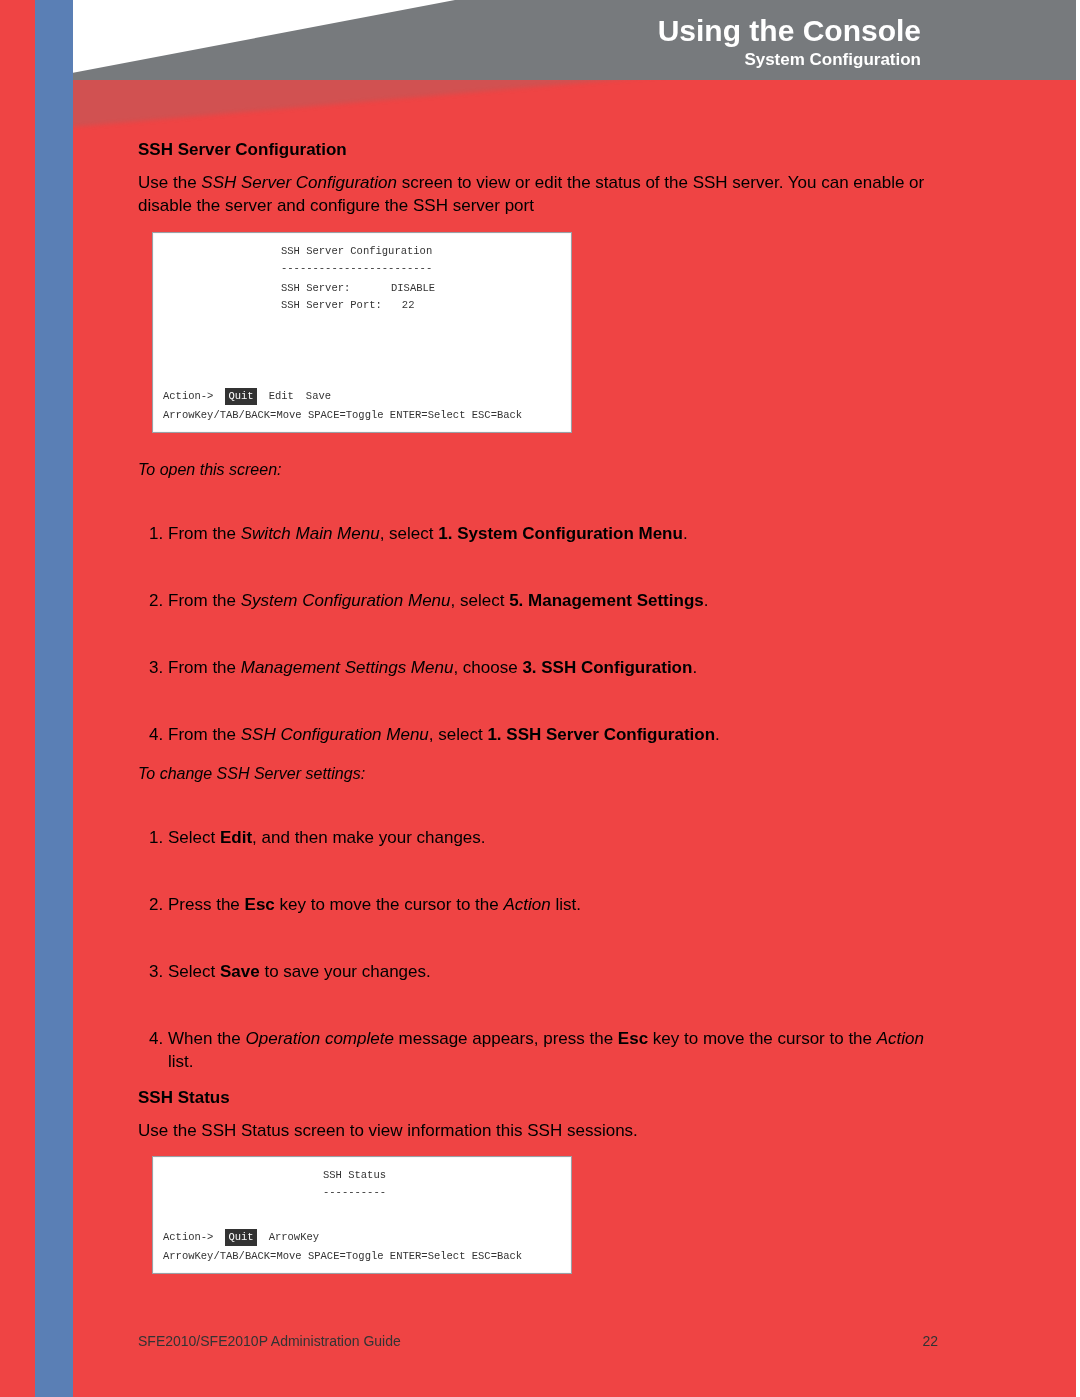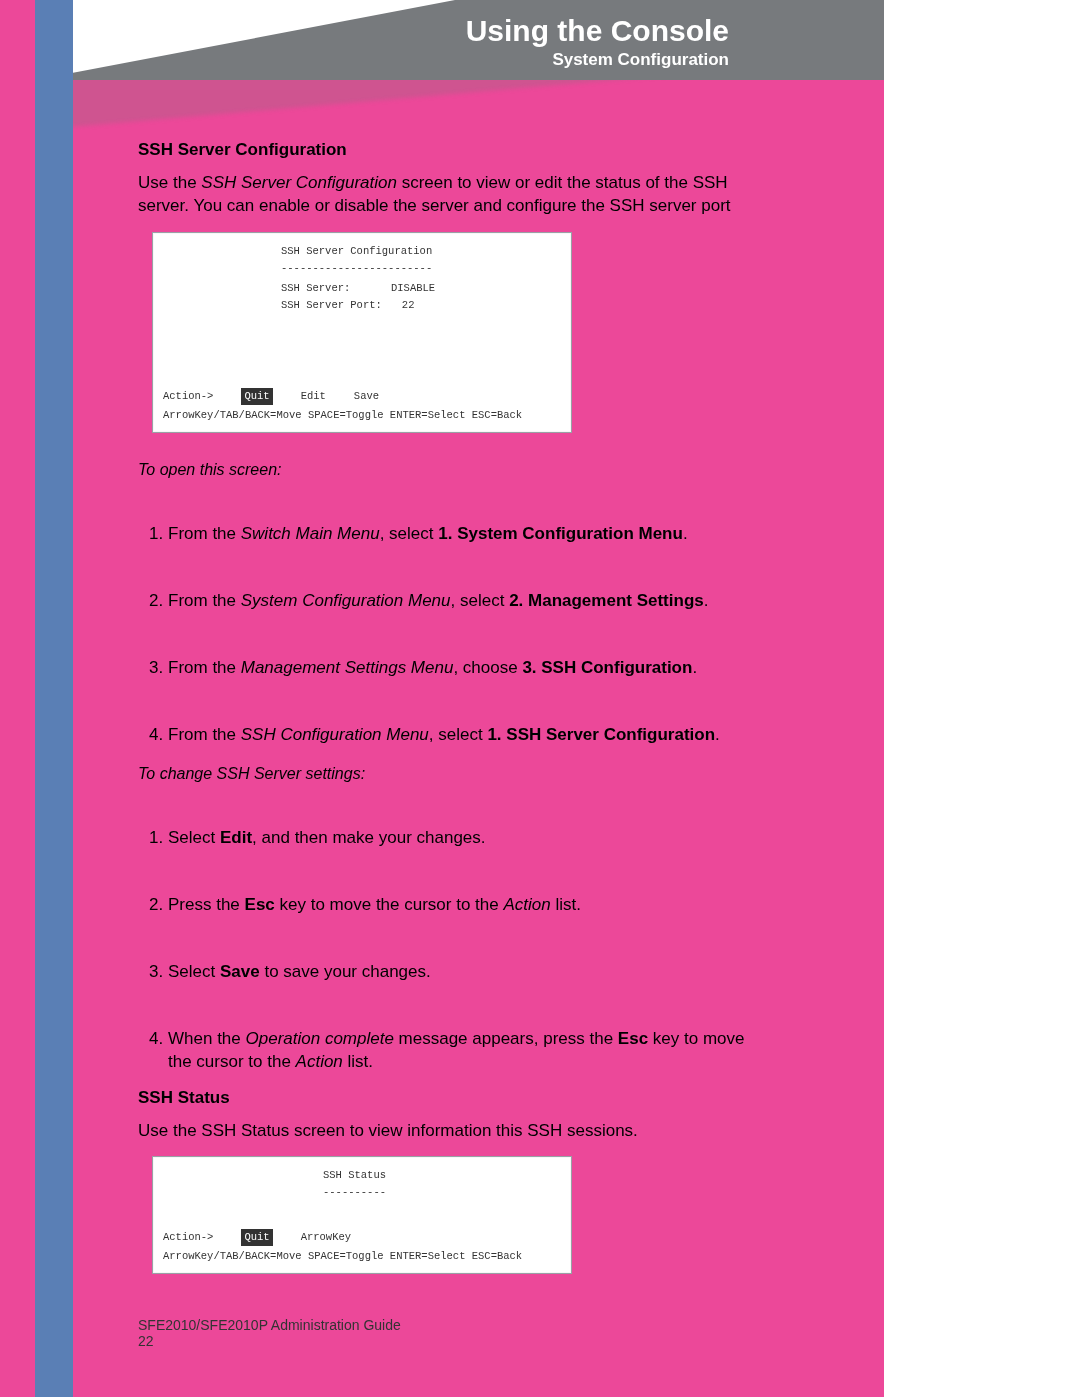--- a/index.html
+++ b/index.html
@@ -5,23 +5,23 @@
   html, body {
     margin: 0;
     padding: 0;
     width: 1080px;
     background: #ffffff;
     font-family: "Myriad Pro", "Segoe UI", "Helvetica Neue", Arial, sans-serif;
     color: #000;
   }
   .page {
     position: relative;
-    width: 884px;
+    width: 1076px;
     height: 1397px;
-    background: #ec4899;
+    background: #ef4444;
     overflow: hidden;
   }
   .side-bar {
     position: absolute;
     left: 35px;
     top: 0;
     width: 38px;
     height: 1397px;
     background: #5a7fb5;
     z-index: 2;
@@ -126,21 +126,21 @@
     margin-top: 4px;
   }
   .console .row {
     display: flex;
     gap: 20px;
   }
   .console .lbl { min-width: 90px; }
   .console .action-line {
     margin-top: 28px;
     display: flex;
-    gap: 28px;
+    gap: 12px;
     align-items: flex-end;
   }
   .console .inv {
     background: #333;
     color: #fff;
     padding: 0 3px;
   }
   .console .hint {
     margin-top: 2px;
   }
@@ -164,21 +164,20 @@
   .b { font-weight: 700; }
   .footer {
     position: absolute;
     bottom: 48px;
     left: 138px;
     right: 138px;
     display: flex;
     justify-content: space-between;
     font-size: 14px;
     color: #333;
-    flex-direction: column;
   }
 </style>
 </head>
 <body>
 
 <div class="page">
   <div class="side-bar"></div>
 
   <div class="banner">
     <div class="grey"></div>
@@ -216,21 +215,21 @@
       </div>
       <div class="hint">ArrowKey/TAB/BACK=Move  SPACE=Toggle  ENTER=Select  ESC=Back</div>
     </div>
 
     <div class="h3">To open this screen:</div>
     <ol class="steps">
       <li>
         <span>From the </span><span class="i">Switch Main Menu</span><span>, select </span><span class="b">1. System Configuration Menu</span><span>.</span>
       </li>
       <li>
-        <span>From the </span><span class="i">System Configuration Menu</span><span>, select </span><span class="b">2. Management Settings</span><span>.</span>
+        <span>From the </span><span class="i">System Configuration Menu</span><span>, select </span><span class="b">5. Management Settings</span><span>.</span>
       </li>
       <li>
         <span>From the </span><span class="i">Management Settings Menu</span><span>, choose </span><span class="b">3. SSH Configuration</span><span>.</span>
       </li>
       <li>
         <span>From the </span><span class="i">SSH Configuration Menu</span><span>, select </span><span class="b">1. SSH Server Configuration</span><span>.</span>
       </li>
     </ol>
 
     <div class="h3">To change SSH Server settings:</div>

